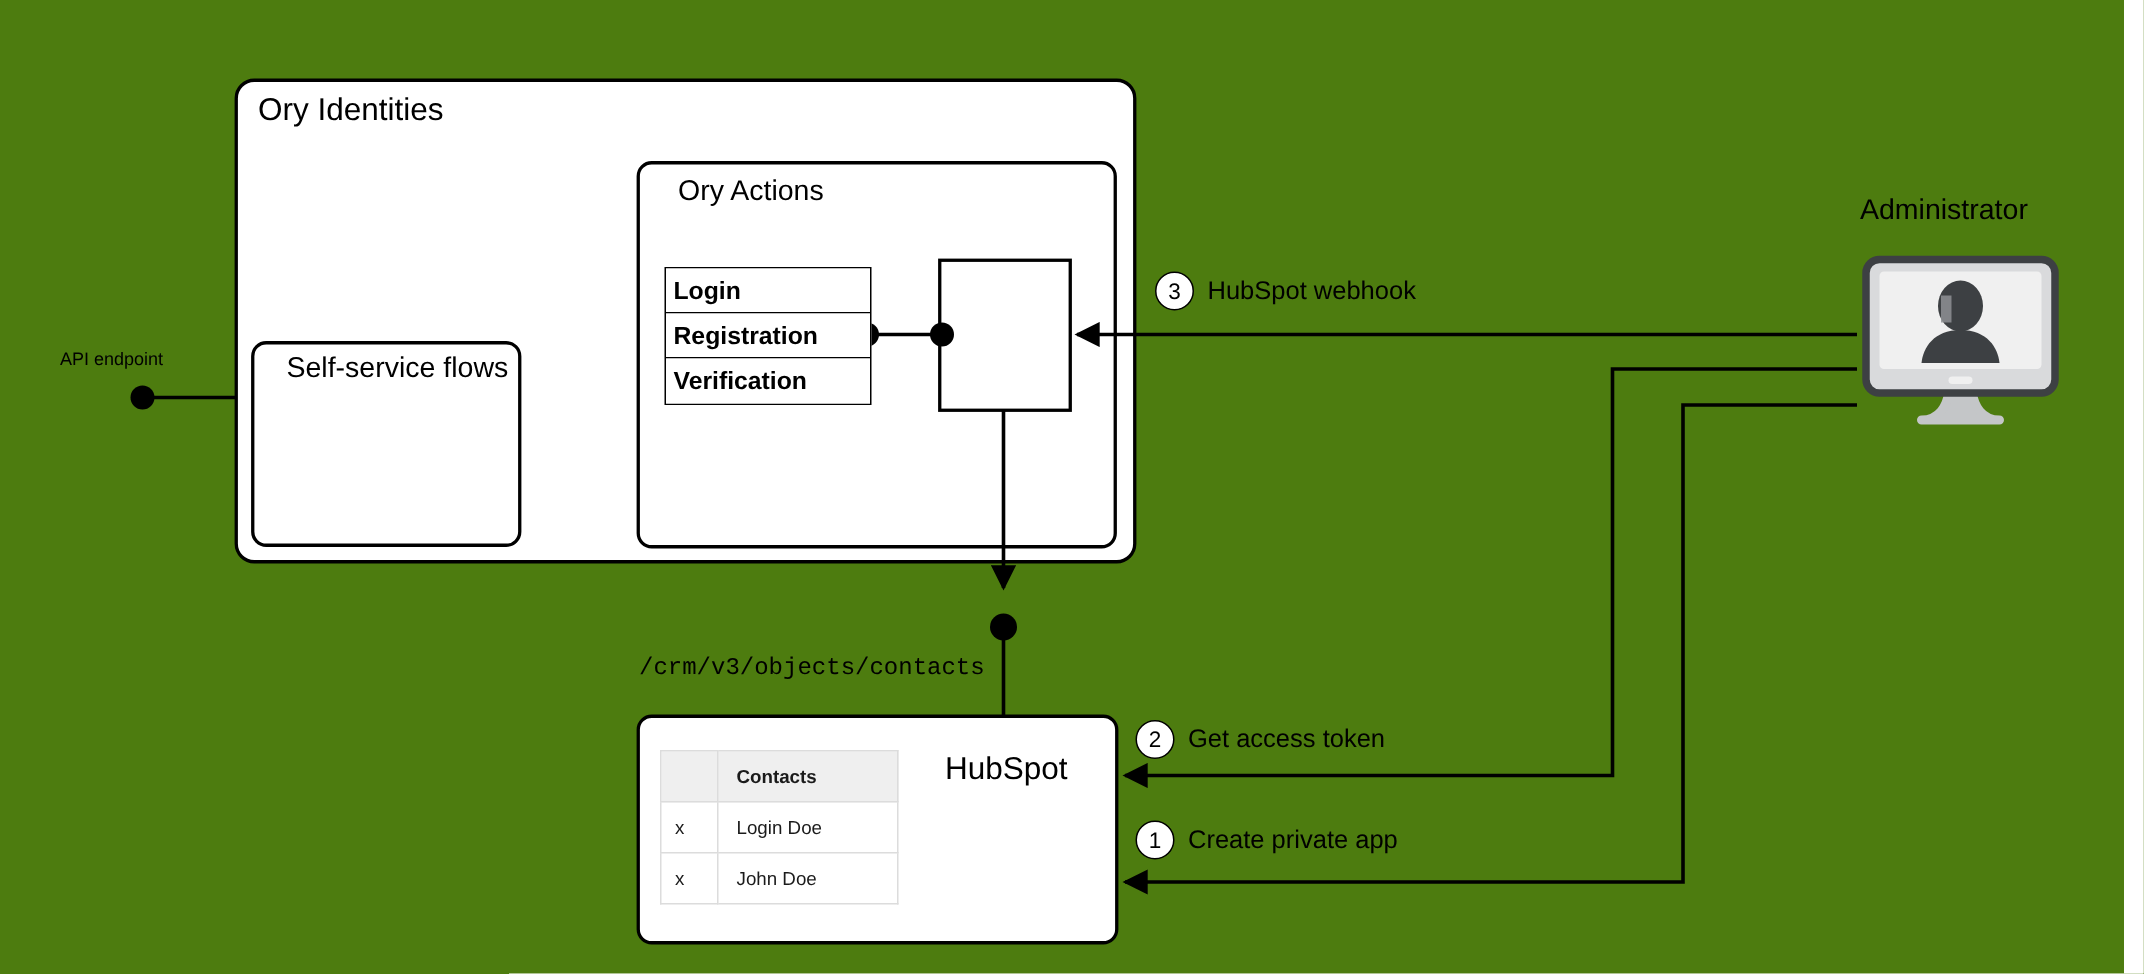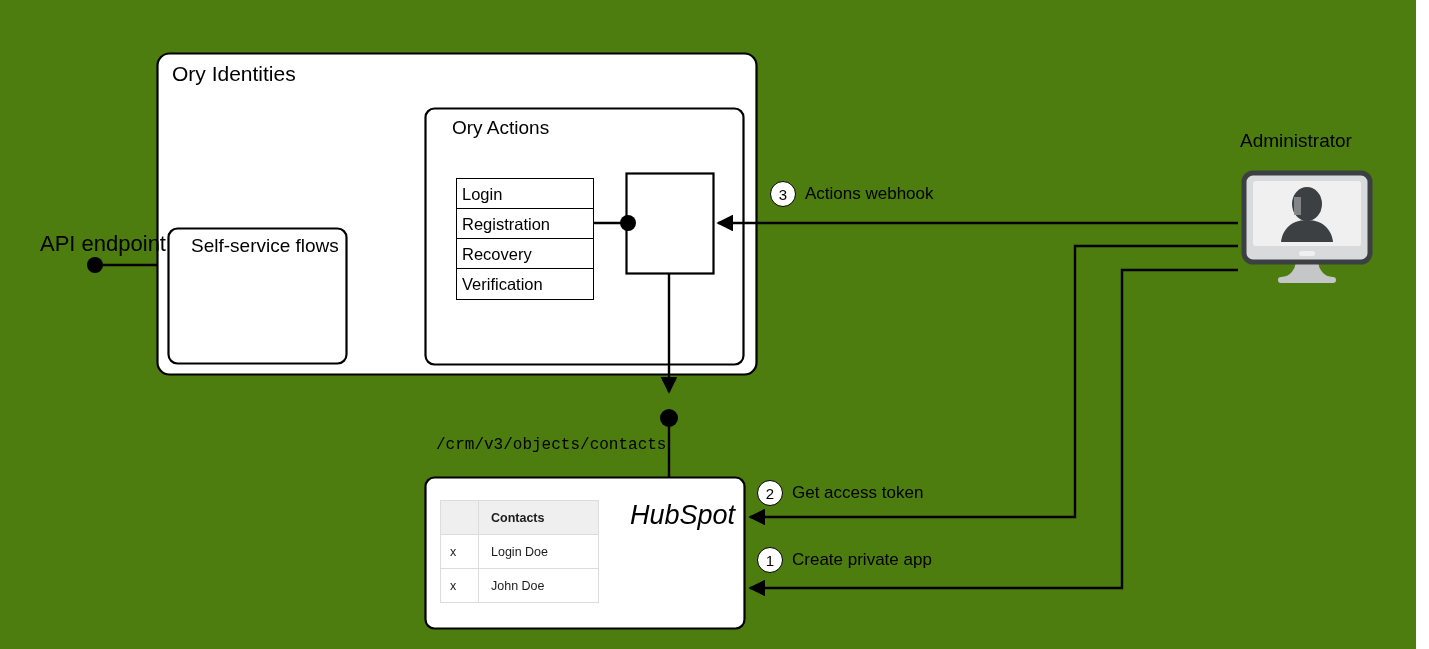--- a/index.html
+++ b/index.html
@@ -45,49 +45,49 @@
     text-align: right;
   }
   .title-selfservice {
     left: 191px;
     top: 236px;
     font-size: 19px;
   }
   .title-hubspot {
     left: 630px;
     top: 502px;
-    font-size: 27px;
-    font-style: italic;
+    font-size: 21px;
   }
   .title-administrator {
     left: 1240px;
     top: 131px;
     font-size: 19px;
   }
   .label-api-endpoint {
     left: 40px;
     top: 233px;
-    font-size: 22px;
+    font-size: 12px;
   }
   .label-path {
-    left: 436px;
+    left: 426px;
     top: 437px;
     font-family: "Liberation Mono", "DejaVu Sans Mono", monospace;
     font-size: 16px;
     letter-spacing: 0px;
   }
   
   .flows-list {
     position: absolute;
-    left: 456px;
+    left: 443px;
     top: 178px;
     width: 138px;
     border: 1.6px solid #000;
     box-sizing: border-box;
     background: #fff;
+    font-weight: bold;
   }
   .flow-item {
     height: 30px;
     line-height: 30px;
     padding-left: 5px;
     font-size: 16.5px;
     color: #000;
     border-bottom: 1.6px solid #000;
     box-sizing: border-box;
     background: #fff;
@@ -218,21 +218,20 @@
 
   <div class="lbl title-hubspot">HubSpot</div>
 
   <div class="lbl label-path">/crm/v3/objects/contacts</div>
 
   <div class="lbl title-administrator">Administrator</div>
 
   <div class="flows-list">
     <div class="flow-item">Login</div>
     <div class="flow-item">Registration</div>
-    <div class="flow-item">Recovery</div>
     <div class="flow-item">Verification</div>
   </div>
 
   <table class="contacts-table">
     <thead>
       <tr>
         <th class="c-idx"></th>
         <th class="c-name">Contacts</th>
       </tr>
     </thead>
@@ -243,21 +242,21 @@
       </tr>
       <tr>
         <td class="c-idx">x</td>
         <td class="c-name">John Doe</td>
       </tr>
     </tbody>
   </table>
 
   <div class="step step-3">
     <div class="step-circle">3</div>
-    <div class="step-label">Actions webhook</div>
+    <div class="step-label">HubSpot webhook</div>
   </div>
 
   <div class="step step-2">
     <div class="step-circle">2</div>
     <div class="step-label">Get access token</div>
   </div>
 
   <div class="step step-1">
     <div class="step-circle">1</div>
     <div class="step-label">Create private app</div>

